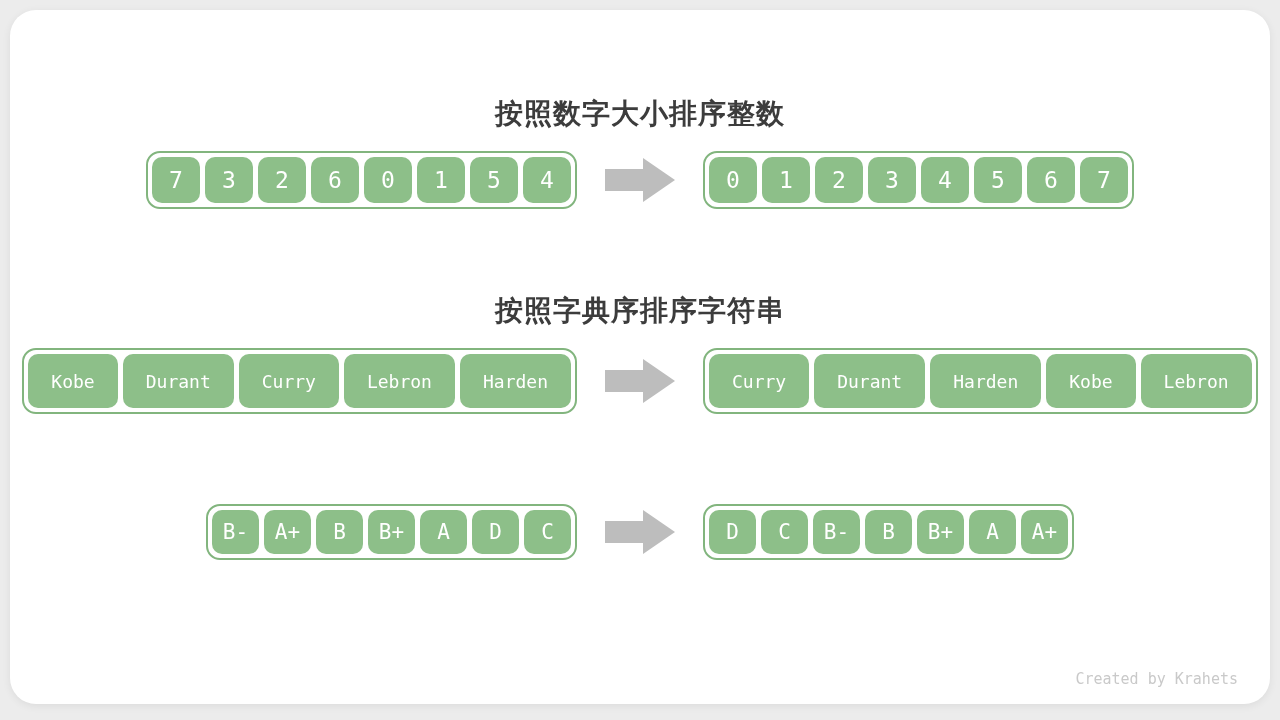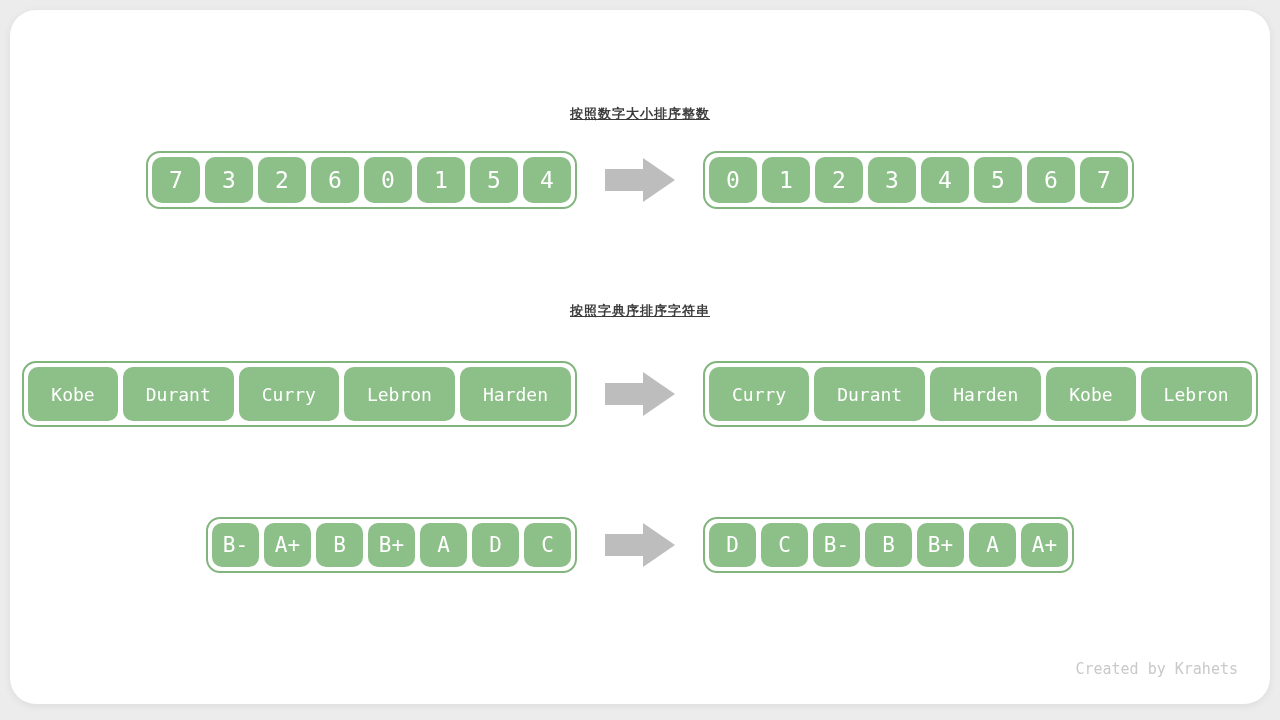--- a/index.html
+++ b/index.html
@@ -26,30 +26,28 @@
     display: flex;
     flex-direction: column;
   }
   .section {
     display: flex;
     flex-direction: column;
     align-items: center;
   }
   .section + .section {
     margin-top: 90px;
-    gap: 13px;
   }
   .section-title {
-    font-size: 13px;
+    font-size: 28px;
     font-weight: bold;
     color: var(--title, #3c3c3c);
     letter-spacing: 1px;
     line-height: 24px;
     margin-bottom: 25px;
-    text-decoration: underline;
   }
   .row {
     display: flex;
     align-items: center;
     gap: 28px;
   }
   .array-box {
     display: flex;
     gap: 5px;
     padding: 4px;
@@ -67,21 +65,21 @@
     border-radius: 10px;
     box-sizing: border-box;
   }
   .cell.num   { width: 48px; height: 46px; font-size: 23px; }
   .cell.word  { height: 54px; padding: 0 23px; font-size: 18px; }
   .cell.grade { width: 47px; height: 44px; font-size: 21px; }
   .arrow { flex: none; display: flex; }
   .footer-credit {
     position: absolute;
     right: 32px;
-    bottom: 26px;
+    bottom: 16px;
     font-family: "DejaVu Sans Mono", "Liberation Mono", monospace;
     font-size: 15px;
     color: var(--footer, #c9c9c9);
   }
 </style>
 </head>
 <body>
 
 <div class="card">
   <div class="sections">

